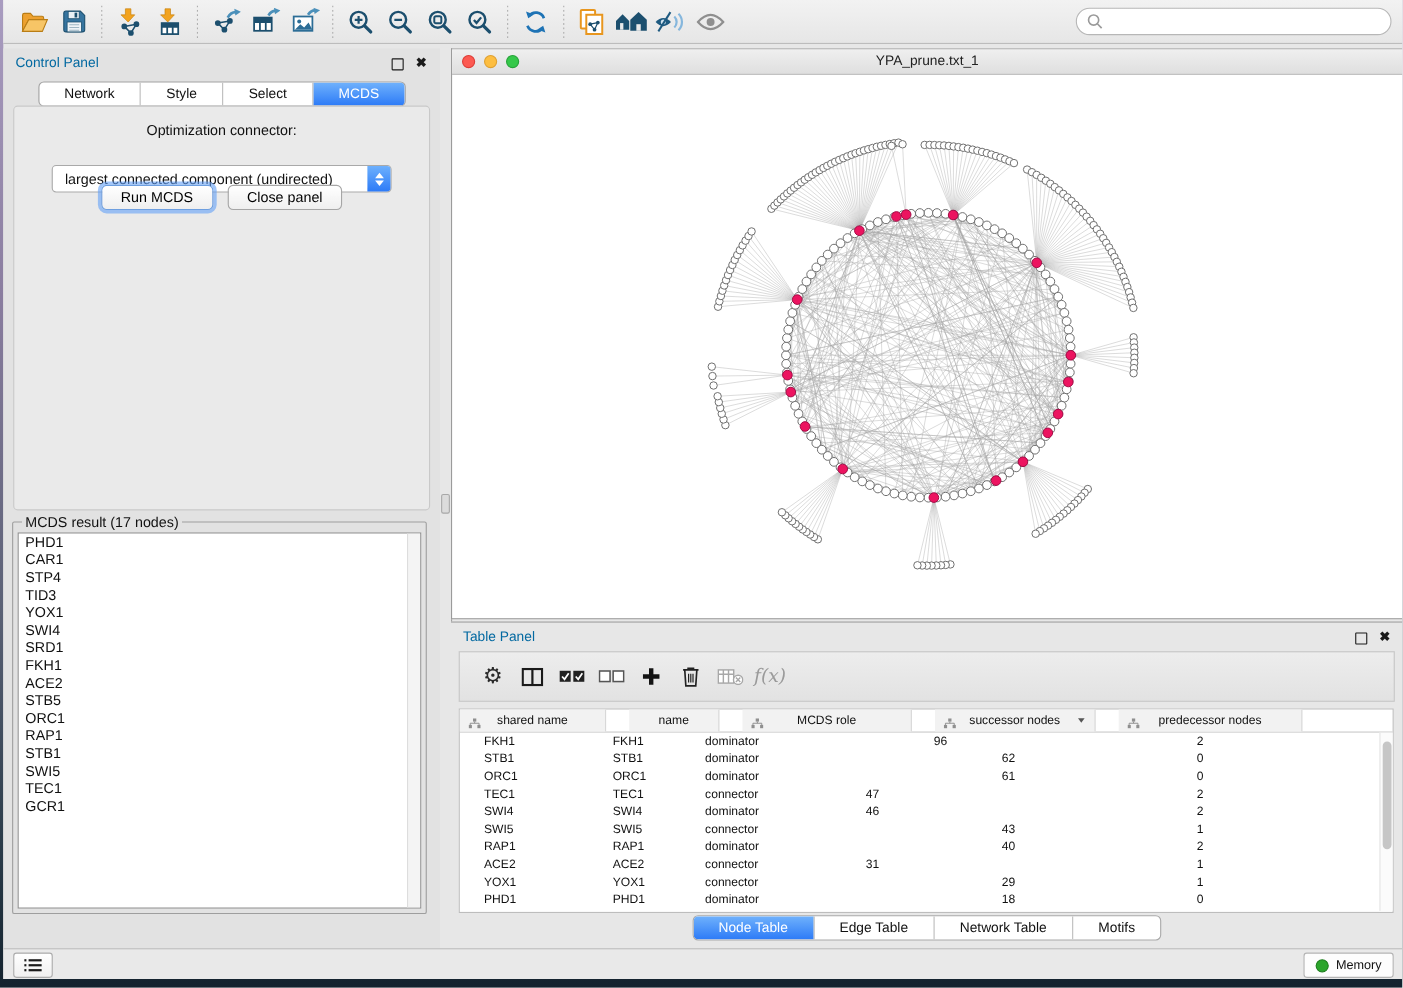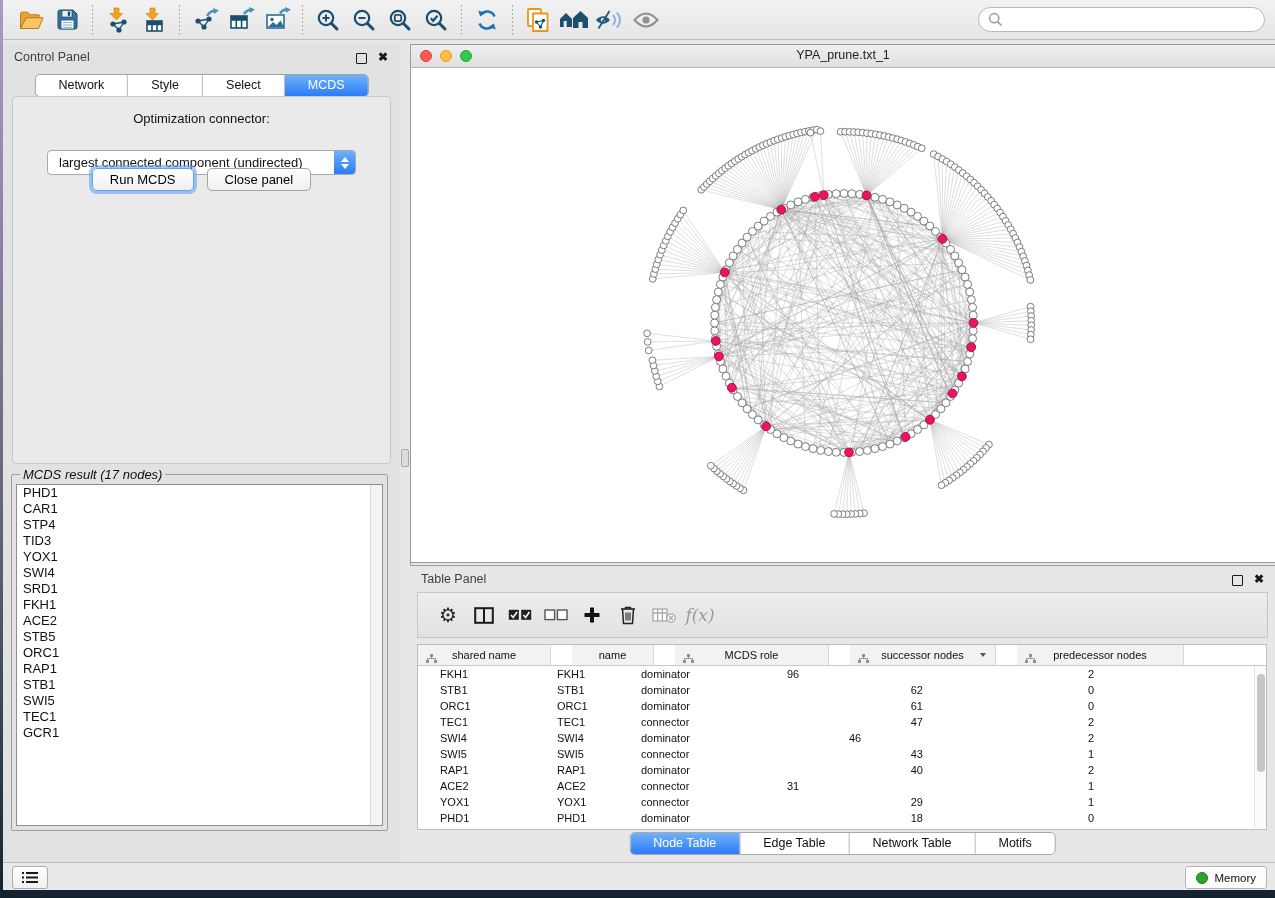--- a/index.html
+++ b/index.html
@@ -14,21 +14,21 @@
     display:flex;align-items:center;padding-left:10px;box-sizing:border-box;}
   .tbtn{width:36px;height:32px;display:flex;align-items:center;justify-content:center;flex:0 0 auto;}
   .tsep{width:1px;height:30px;margin:0 7px;flex:0 0 auto;
     background-image:linear-gradient(#adadad 40%,transparent 40%);background-size:1px 4px;}
   .search{position:absolute;right:10px;top:7px;width:287px;height:25px;background:#fff;
     border:1px solid #b7b7b7;border-radius:13px;display:flex;align-items:center;padding-left:9px;box-sizing:border-box;}
   .search input{border:none;outline:none;flex:1;height:18px;font-size:12px;background:transparent;margin-left:5px;}
 
   
   .cpanel{position:absolute;left:0;top:44px;width:397px;bottom:27px;background:#e2e2e2;}
-  .panel-title{position:absolute;left:11px;top:6px;font-size:12.5px;color:#404040;}
+  .panel-title{position:absolute;left:11px;top:6px;font-size:12.5px;color:#0369a1;}
   .wicon-float{position:absolute;top:9px;width:9px;height:9px;border:1.5px solid #1a1a1a;border-radius:1px;}
   .wicon-close{position:absolute;top:5px;font-size:12px;font-weight:bold;color:#1a1a1a;line-height:16px;}
   .segbar{position:absolute;top:30px;left:50%;transform:translateX(-50%);display:flex;height:21px;
     background:#fff;border:1px solid #a2a2a2;border-radius:5px;overflow:hidden;}
   .seg{padding:0 23px;font-size:12.5px;line-height:21px;border-left:1px solid #bcbcbc;cursor:default;}
   .seg:first-child{border-left:none;}
   .seg.active{background:linear-gradient(#6fb1fc,#2d7bf7);color:#fff;text-align:center;}
   .tabbox{position:absolute;left:9px;right:9px;top:52px;height:366px;background:#eaeaea;
     border:1px solid #c9c9c9;border-radius:4px;}
   .opt-label{position:absolute;top:14px;left:0;right:0;text-align:center;font-size:13px;}
@@ -39,21 +39,21 @@
     background:linear-gradient(#6db0fd,#2d7bf7);display:flex;flex-direction:column;align-items:center;justify-content:center;gap:2px;}
   .arr-up{width:0;height:0;border-left:4px solid transparent;border-right:4px solid transparent;border-bottom:5px solid #fff;}
   .arr-dn{width:0;height:0;border-left:4px solid transparent;border-right:4px solid transparent;border-top:5px solid #fff;}
   .btnrow{position:absolute;top:71px;left:0;right:0;display:flex;justify-content:center;gap:13px;}
   .button{height:23px;padding:0 17px;background:linear-gradient(#ffffff,#efefef);
     border:1px solid #a6a6a6;border-radius:5px;font-size:13px;line-height:21px;
     font-family:"Liberation Sans",sans-serif;}
   .focusring{box-shadow:0 0 0 3px rgba(98,160,246,.6);border-color:#6e9fe0;}
   fieldset.mcds{position:absolute;left:8px;right:12px;top:423px;height:362px;margin:0;padding:0;
     border:1px solid #9e9e9e;border-radius:2px;}
-  fieldset.mcds legend{font-size:13px;margin-left:8px;padding:0 3px;font-style:italic;}
+  fieldset.mcds legend{font-size:13px;margin-left:8px;padding:0 3px;}
   .mcds-listwrap{position:absolute;left:4px;right:4px;top:2px;bottom:4px;background:#fff;border:1px solid #8f8f8f;overflow:hidden;}
   .mcds-item{font-size:13px;line-height:16px;padding-left:6px;}
   .mcds-scroll{position:absolute;right:0;top:0;bottom:0;width:11px;background:#f4f4f4;border-left:1px solid #ddd;}
 
   
   .vsplit{position:absolute;left:397px;top:44px;width:10px;bottom:27px;background:#e7e7e7;
     border-right:1px solid #9f9f9f;}
   .vgrip{position:absolute;left:1px;top:405px;width:6px;height:16px;background:#dcdcdc;border:1px solid #a8a8a8;border-radius:2px;}
 
   
@@ -1220,49 +1220,49 @@
                   <rect x="0" y="6" width="3" height="3" fill="#8f8f8f"></rect>
                   <rect x="8" y="6" width="3" height="3" fill="#8f8f8f"></rect>
                   <path d="M5.5 3V4.5M1.5 6V4.5H9.5V6" stroke="#8f8f8f" stroke-width=".9" fill="none"></path>
                 </svg></span><span class="thl">predecessor nodes</span></div>
           </div>
       <div class="tbody" id="t-body">
             <div class="tr">
               <div class="td c0" style="width: 133px; text-align: left;">FKH1</div>
               <div class="td c1" style="width: 82px; text-align: left;">FKH1</div>
               <div class="td c2" style="width: 154px; text-align: left;">dominator</div>
-              <div class="td c3" style="width: 146px; text-align: left;">96</div>
+              <div class="td c3" style="width: 146px; text-align: center;">96</div>
               <div class="td c4" style="width: 167px; text-align: right;">2</div>
             </div>
             <div class="tr">
               <div class="td c0" style="width: 133px; text-align: left;">STB1</div>
               <div class="td c1" style="width: 82px; text-align: left;">STB1</div>
               <div class="td c2" style="width: 154px; text-align: left;">dominator</div>
               <div class="td c3" style="width: 146px; text-align: right;">62</div>
               <div class="td c4" style="width: 167px; text-align: right;">0</div>
             </div>
             <div class="tr">
               <div class="td c0" style="width: 133px; text-align: left;">ORC1</div>
               <div class="td c1" style="width: 82px; text-align: left;">ORC1</div>
               <div class="td c2" style="width: 154px; text-align: left;">dominator</div>
               <div class="td c3" style="width: 146px; text-align: right;">61</div>
               <div class="td c4" style="width: 167px; text-align: right;">0</div>
             </div>
             <div class="tr">
               <div class="td c0" style="width: 133px; text-align: left;">TEC1</div>
               <div class="td c1" style="width: 82px; text-align: left;">TEC1</div>
               <div class="td c2" style="width: 154px; text-align: left;">connector</div>
-              <div class="td c3" style="width: 146px; text-align: right;">47</div>
+              <div class="td c3" style="width: 146px; ">47</div>
               <div class="td c4" style="width: 167px; text-align: right;">2</div>
             </div>
             <div class="tr">
               <div class="td c0" style="width: 133px; text-align: left;">SWI4</div>
               <div class="td c1" style="width: 82px; text-align: left;">SWI4</div>
               <div class="td c2" style="width: 154px; text-align: left;">dominator</div>
-              <div class="td c3" style="width: 146px; text-align: center;">46</div>
+              <div class="td c3" style="width: 146px; text-align: left;">46</div>
               <div class="td c4" style="width: 167px; text-align: right;">2</div>
             </div>
             <div class="tr">
               <div class="td c0" style="width: 133px; text-align: left;">SWI5</div>
               <div class="td c1" style="width: 82px; text-align: left;">SWI5</div>
               <div class="td c2" style="width: 154px; text-align: left;">connector</div>
               <div class="td c3" style="width: 146px; text-align: right;">43</div>
               <div class="td c4" style="width: 167px; text-align: right;">1</div>
             </div>
             <div class="tr">

